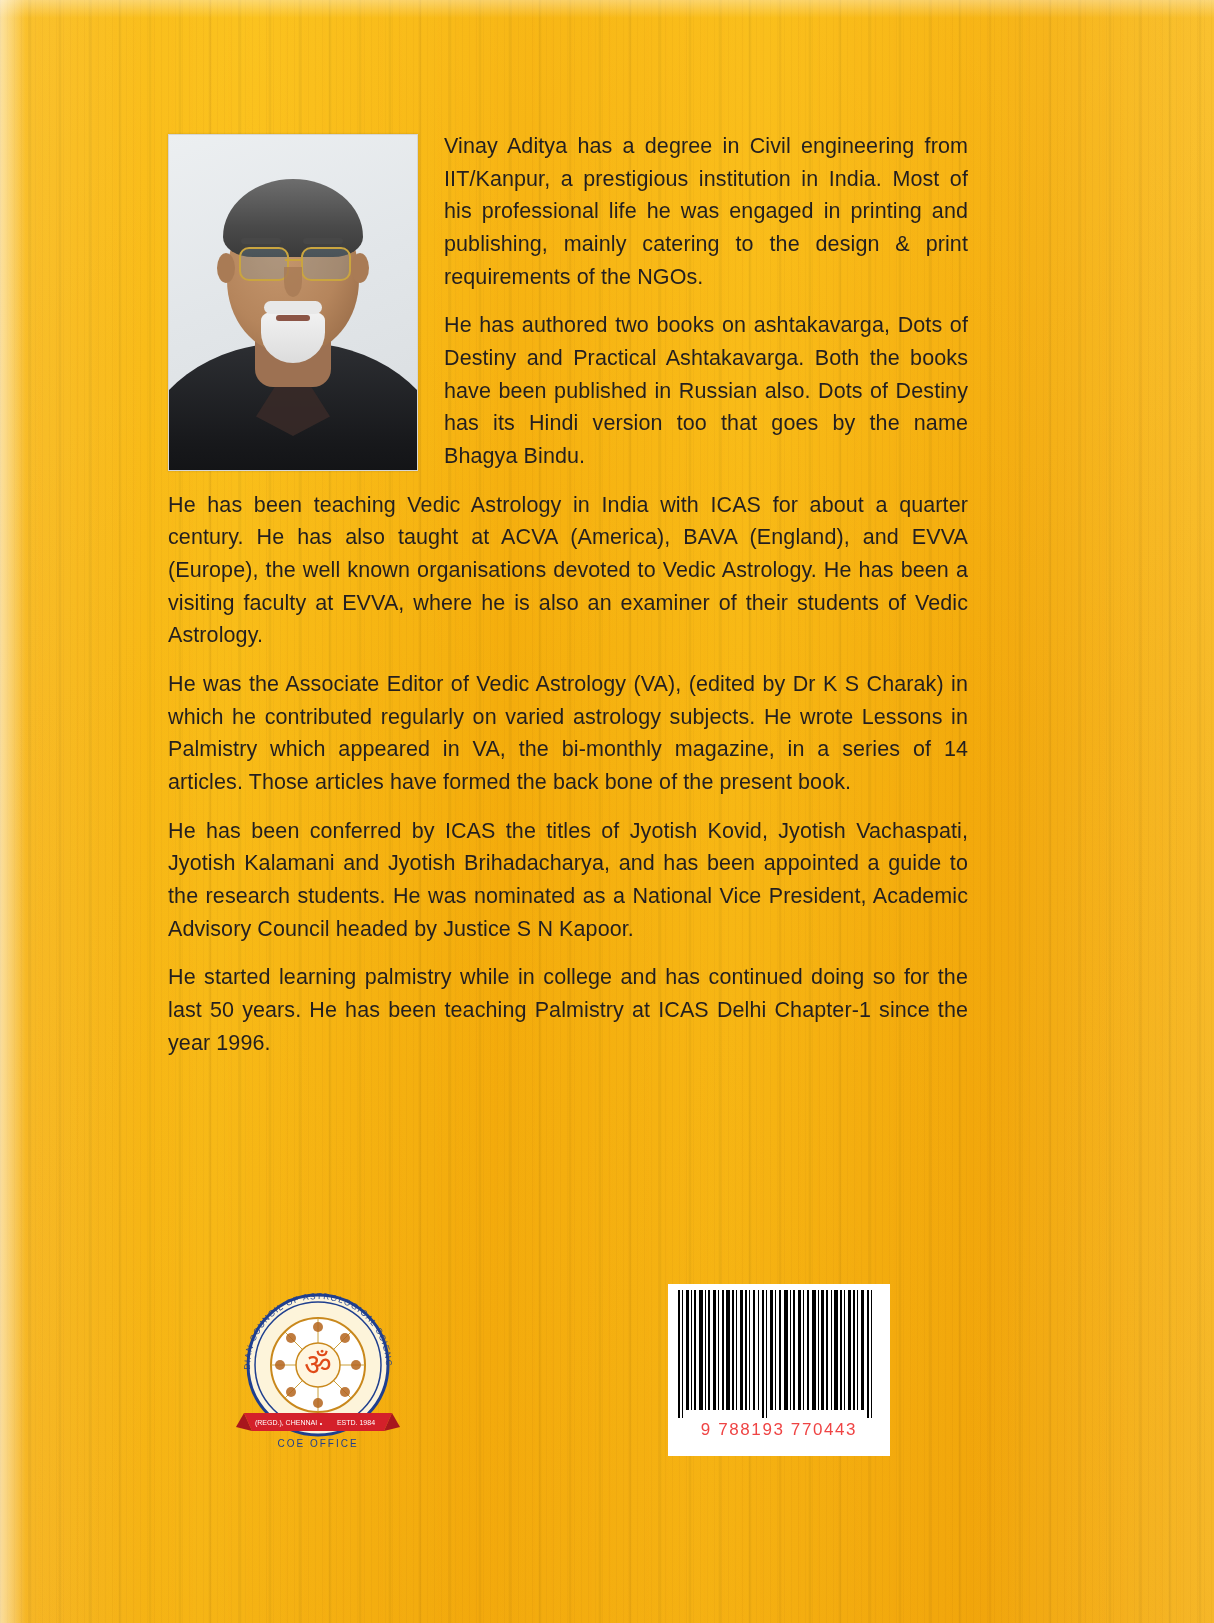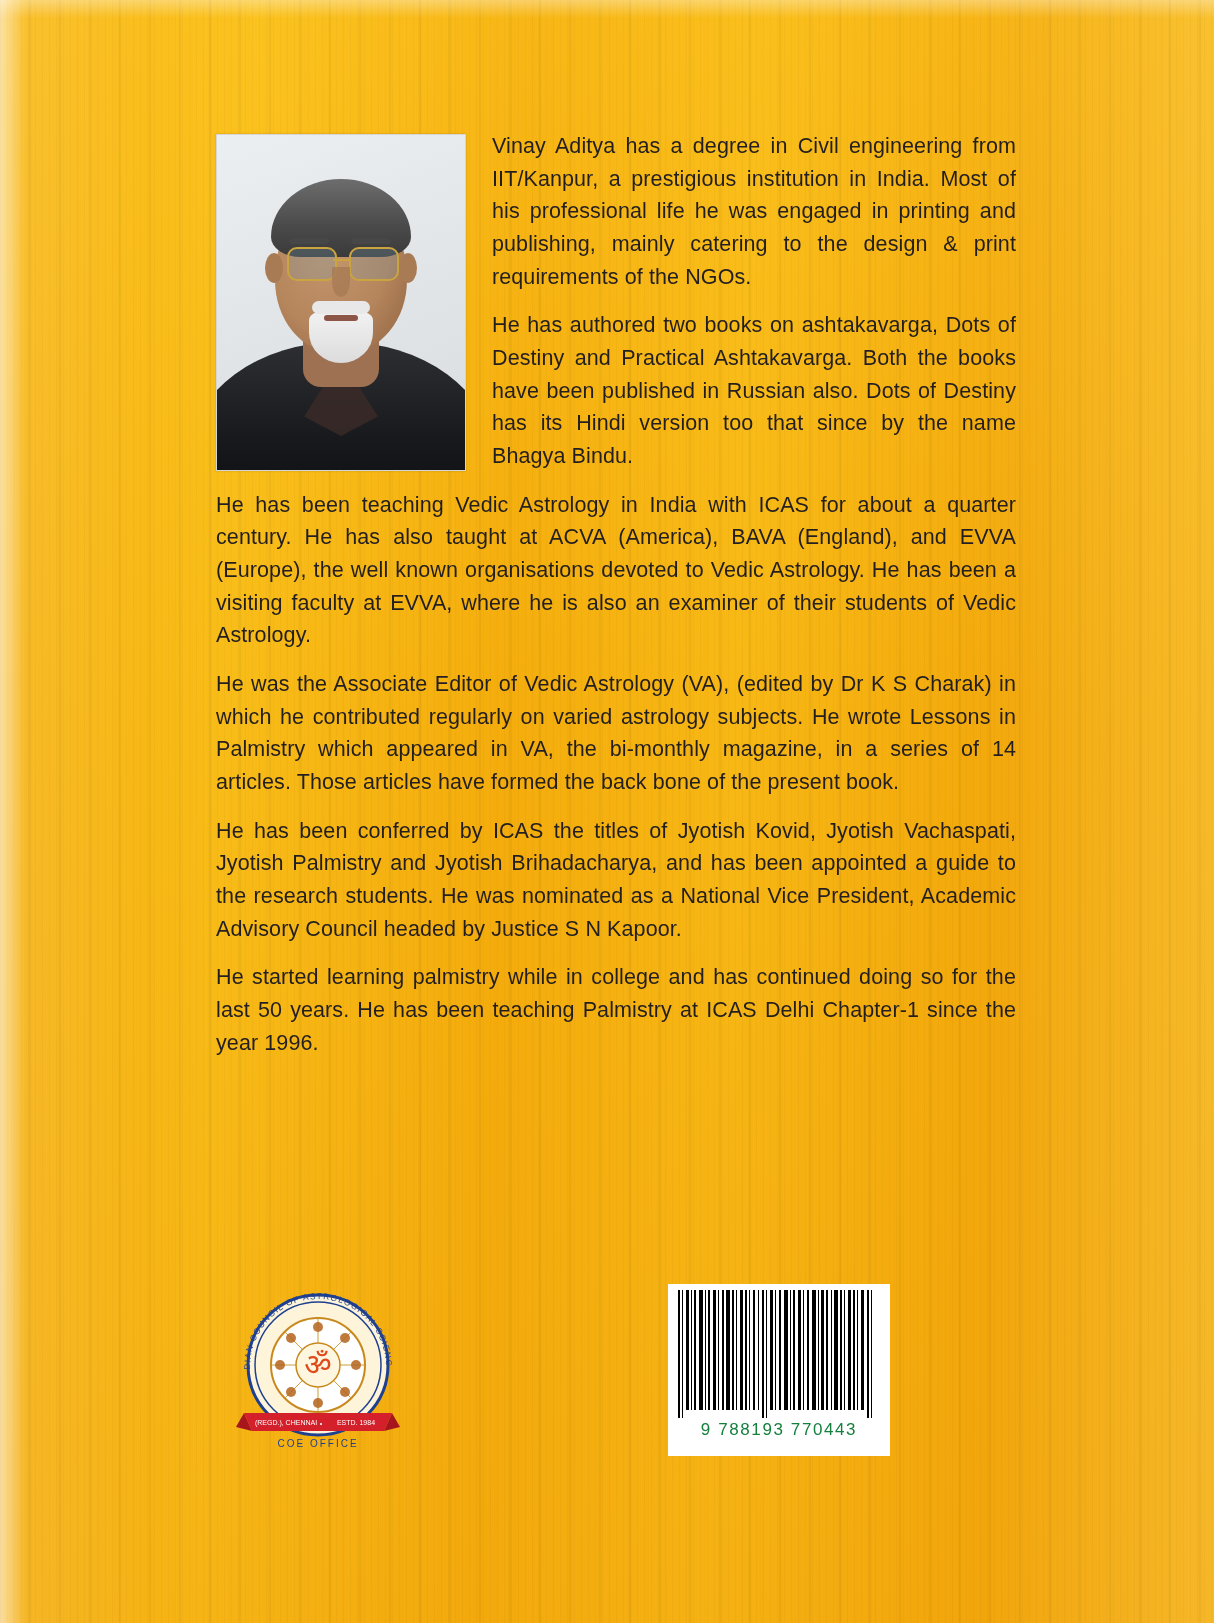--- a/index.html
+++ b/index.html
@@ -46,21 +46,20 @@
     left: 0; right: 0; top: 0;
     height: 18px;
     background: linear-gradient(180deg, rgba(255,255,255,0.35), rgba(255,255,255,0));
     pointer-events: none;
   }
   .content {
     position: absolute;
     left: 168px;
     top: 130px;
     width: 800px;
-    margin-left: 48px;
   }
   .photo {
     float: left;
     width: 248px;
     height: 335px;
     margin: 4px 26px 6px 0;
     border: 1px solid #d6d6d6;
     background: #dfe3e6;
     position: relative;
     overflow: hidden;
@@ -221,21 +220,21 @@
   .barcode-bars {
     height: 128px;
     width: 100%;
     display: block;
   }
   .barcode-num {
     text-align: center;
     font-family: "Liberation Sans", sans-serif;
     font-size: 17px;
     letter-spacing: 1.6px;
-    color: #15803d;
+    color: #ef4444;
     margin-top: 2px;
   }
 </style>
 </head>
 <body>
 
 <div class="page">
   <div class="edge-top"></div>
   <div class="edge-left"></div>
 
@@ -255,24 +254,24 @@
       <div class="glass-l"></div>
       <div class="glass-r"></div>
       <div class="bridge"></div>
       <div class="nose"></div>
       <div class="beard"></div>
       <div class="moustache"></div>
       <div class="lips"></div>
     </div>
 
     <p class="body-text">Vinay Aditya has a degree in Civil engineering from IIT/Kanpur, a prestigious institution in India. Most of his professional life he was engaged in printing and publishing, mainly catering to the design &amp; print requirements of the NGOs.</p>
-    <p class="body-text">He has authored two books on ashtakavarga, Dots of Destiny and Practical Ashtakavarga. Both the books have been published in Russian also. Dots of Destiny has its Hindi version too that since by the name Bhagya Bindu.</p>
+    <p class="body-text">He has authored two books on ashtakavarga, Dots of Destiny and Practical Ashtakavarga. Both the books have been published in Russian also. Dots of Destiny has its Hindi version too that goes by the name Bhagya Bindu.</p>
     <p class="body-text">He has been teaching Vedic Astrology in India with ICAS for about a quarter century. He has also taught at ACVA (America), BAVA (England), and EVVA (Europe), the well known organisations devoted to Vedic Astrology. He has been a visiting faculty at EVVA, where he is also an examiner of their students of Vedic Astrology.</p>
     <p class="body-text">He was the Associate Editor of Vedic Astrology (VA), (edited by Dr K S Charak) in which he contributed regularly on varied astrology subjects. He wrote Lessons in Palmistry which appeared in VA, the bi-monthly magazine, in a series of 14 articles. Those articles have formed the back bone of the present book.</p>
-    <p class="body-text">He has been conferred by ICAS the titles of Jyotish Kovid, Jyotish Vachaspati, Jyotish Palmistry and Jyotish Brihadacharya, and has been appointed a guide to the research students. He was nominated as a National Vice President, Academic Advisory Council headed by Justice S N Kapoor.</p>
+    <p class="body-text">He has been conferred by ICAS the titles of Jyotish Kovid, Jyotish Vachaspati, Jyotish Kalamani and Jyotish Brihadacharya, and has been appointed a guide to the research students. He was nominated as a National Vice President, Academic Advisory Council headed by Justice S N Kapoor.</p>
     <p class="body-text">He started learning palmistry while in college and has continued doing so for the last 50 years. He has been teaching Palmistry at ICAS Delhi Chapter-1 since the year 1996.</p>
   </div>
 
   <div class="logo-wrap">
     <svg viewBox="0 0 180 180" width="180" height="180">
       <defs>
         <path id="arcTop" d="M 22,92 A 68,68 0 0 1 158,92" fill="none"></path>
         <path id="arcInner" d="M 40,92 A 50,50 0 0 1 140,92" fill="none"></path>
       </defs>
       <circle cx="90" cy="90" r="70" fill="#fdf4da" stroke="#1f3f8f" stroke-width="3"></circle>

